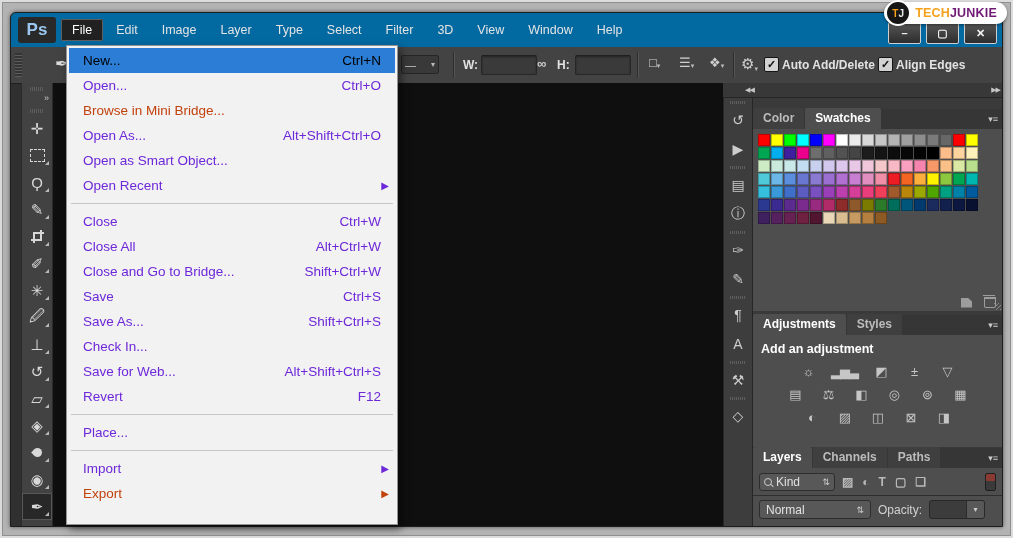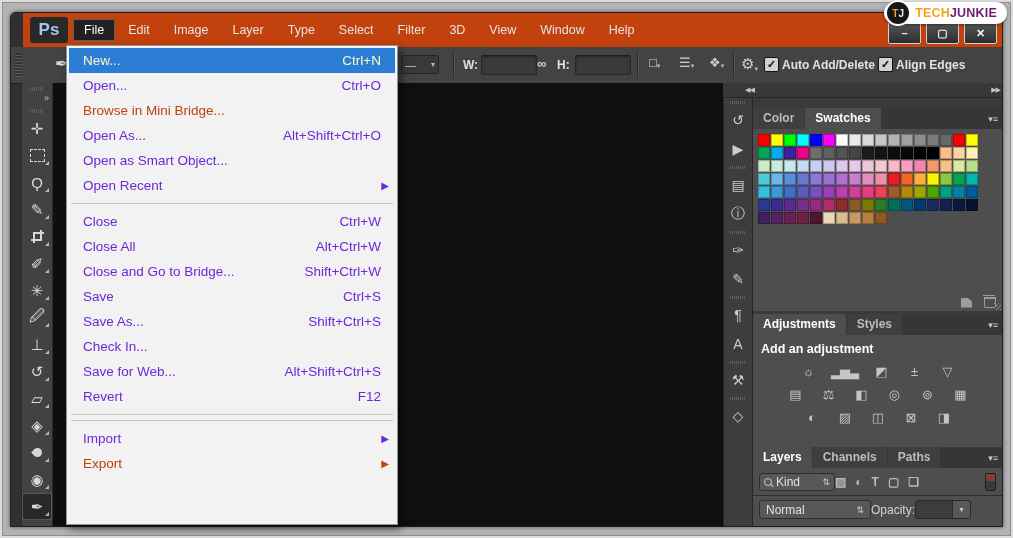--- a/index.html
+++ b/index.html
@@ -4,21 +4,21 @@
 <style>
   html,body{margin:0;padding:0}
   body{width:1013px;height:538px;position:relative;overflow:hidden;
        background:#b3b3b3;font-family:"Liberation Sans",sans-serif;
        box-shadow:inset 0 0 0 2px #dcdcdc, inset 0 0 0 3px #8f8f8f;}
   
   .window{position:absolute;left:10px;top:12px;width:991px;height:513px;
           background:#303030;border:1px solid #1e1e1e;border-radius:6px 6px 0 0;
           box-shadow:0 0 4px rgba(0,0,0,.55);overflow:hidden}
   
-  .menubar{position:absolute;left:12px;top:0;right:0;height:34px;background:#c2410c;
+  .menubar{position:absolute;left:0;top:0;right:0;height:34px;background:#0369a1;
            border-bottom:1px solid #282828;display:flex;align-items:center}
   .ps-logo{width:38px;height:26px;margin:0 4px 0 7px;background:#292929;border-radius:3px;
            color:#9cc7f1;font-weight:bold;font-size:17px;display:flex;align-items:center;justify-content:center}
   .menu-item{padding:0 11px;height:22px;line-height:22px;color:#e4e4e4;font-size:12.5px;border-radius:2px;margin:0 1px;cursor:default}
   .menu-item.active{background:#212121;box-shadow:inset 0 0 0 1px #5e5e5e;color:#fff}
   .win-controls{position:absolute;right:5px;top:9px;display:flex;gap:5px;z-index:5}
   .wbtn{width:31px;height:20px;background:linear-gradient(#565656,#2d2d2d);
         border:1px solid #cfcfcf;border-radius:2px;color:#f2f2f2;font-size:11px;font-weight:bold;
         display:flex;align-items:center;justify-content:center}
   
@@ -89,42 +89,42 @@
   .colors-footer{position:absolute;bottom:3px;right:6px;display:flex;gap:12px;align-items:center}
   .icon-newswatch{width:11px;height:10px;background:#9d9d9d;clip-path:polygon(0 0,60% 0,100% 40%,100% 100%,0 100%)}
   .icon-trash{width:10px;height:8px;border:1px solid #9d9d9d;border-top:2px solid #9d9d9d;border-radius:0 0 2px 2px;position:relative}
   .icon-trash::before{content:"";position:absolute;left:-2px;top:-4px;width:12px;height:1px;background:#9d9d9d}
   .grip-corner{position:absolute;right:1px;bottom:1px;width:7px;height:7px;
                background:repeating-linear-gradient(135deg,#8a8a8a 0 1px,transparent 1px 3px)}
   .adj-heading{color:#fff;font-weight:bold;font-size:12.5px;padding:7px 8px 0}
   .adj-row{display:flex;justify-content:center;gap:13px;margin:8px 0;color:#c6c6c6;font-size:13px}
   .adj-icon{min-width:20px;text-align:center;letter-spacing:-1px}
   
-  .lr{display:flex;align-items:center;padding:4px 6px;}
+  .lr{display:flex;align-items:center;padding:4px 6px;gap:7px}
   .lr-filter{border-bottom:1px solid #2e2e2e;padding-top:5px}
   .kind-dd{display:flex;align-items:center;gap:4px;background:#585858;border:1px solid #2d2d2d;border-radius:3px;
            height:18px;padding:0 4px;color:#e0e0e0;font-size:12px;width:76px;box-sizing:border-box}
   .mag{width:6px;height:6px;border:1px solid #ccc;border-radius:50%;position:relative;flex:none}
   .mag::after{content:"";position:absolute;width:4px;height:1px;background:#ccc;right:-3px;bottom:-1px;transform:rotate(45deg)}
   .ud{margin-left:auto;font-size:9px;color:#ccc}
   .filter-ic{color:#b9b9b9;font-size:12px;font-weight:bold}
   .toggle{margin-left:auto;width:9px;height:16px;border-radius:2px;border:1px solid #1f1f1f;
           background:linear-gradient(#8a3a32 0 45%,#3a3a3a 45%)}
   .blend-dd{width:112px;height:19px;background:#585858;border:1px solid #2d2d2d;border-radius:3px;color:#e2e2e2;
             font-size:12px;display:flex;align-items:center;padding:0 6px;box-sizing:border-box}
   .lbl{color:#d2d2d2;font-size:12px}
   .field{width:56px;height:19px;background:#3c3c3c;border:1px solid #282828;border-radius:3px;display:flex;box-sizing:border-box}
   .field .db{margin-left:auto;width:17px;background:#585858;border-left:1px solid #2b2b2b;color:#ccc;font-size:8px;
              display:flex;align-items:center;justify-content:center;border-radius:0 2px 2px 0}
   
   .file-menu{position:absolute;left:66px;top:45px;width:332px;height:480px;background:#f2f2f2;
              border:1px solid #949494;box-shadow:3px 4px 8px rgba(0,0,0,.5);z-index:40;
              padding:2px;box-sizing:border-box;overflow:hidden}
   .fm-item{height:25px;display:flex;align-items:center;padding:0 10px 0 14px;font-size:13.5px;color:#6d28d9;position:relative;cursor:default}
-  .fm-item.hl{background:#2b7dd6;color:#fef9c3}
+  .fm-item.hl{background:#2b7dd6;color:#000000}
   .fm-item.dis{color:#c2410c}
   .fm-short{margin-left:auto;padding-right:4px}
   .fm-arrow{position:absolute;right:6px;font-size:10px;top:7px}
   .menu-sep{height:1px;background:#c6c6c6;margin:5px 2px}
 </style>
 </head>
 <body>
 
 <div class="tj-badge">
   <span class="tj-circle">
@@ -565,20 +565,23 @@
     </div>
     <div class="fm-item">
       <span>Save for Web...</span>
       <span class="fm-short">Alt+Shift+Ctrl+S</span>
     </div>
     <div class="fm-item">
       <span>Revert</span>
       <span class="fm-short">F12</span>
     </div>
     <div class="menu-sep"></div>
+    <div class="fm-item">
+      <span>Place...</span>
+    </div>
     <div class="menu-sep"></div>
     <div class="fm-item">
       <span>Import</span>
       <span class="fm-arrow">▶</span>
     </div>
     <div class="fm-item dis">
       <span>Export</span>
       <span class="fm-arrow">▶</span>
     </div>
   </div>

